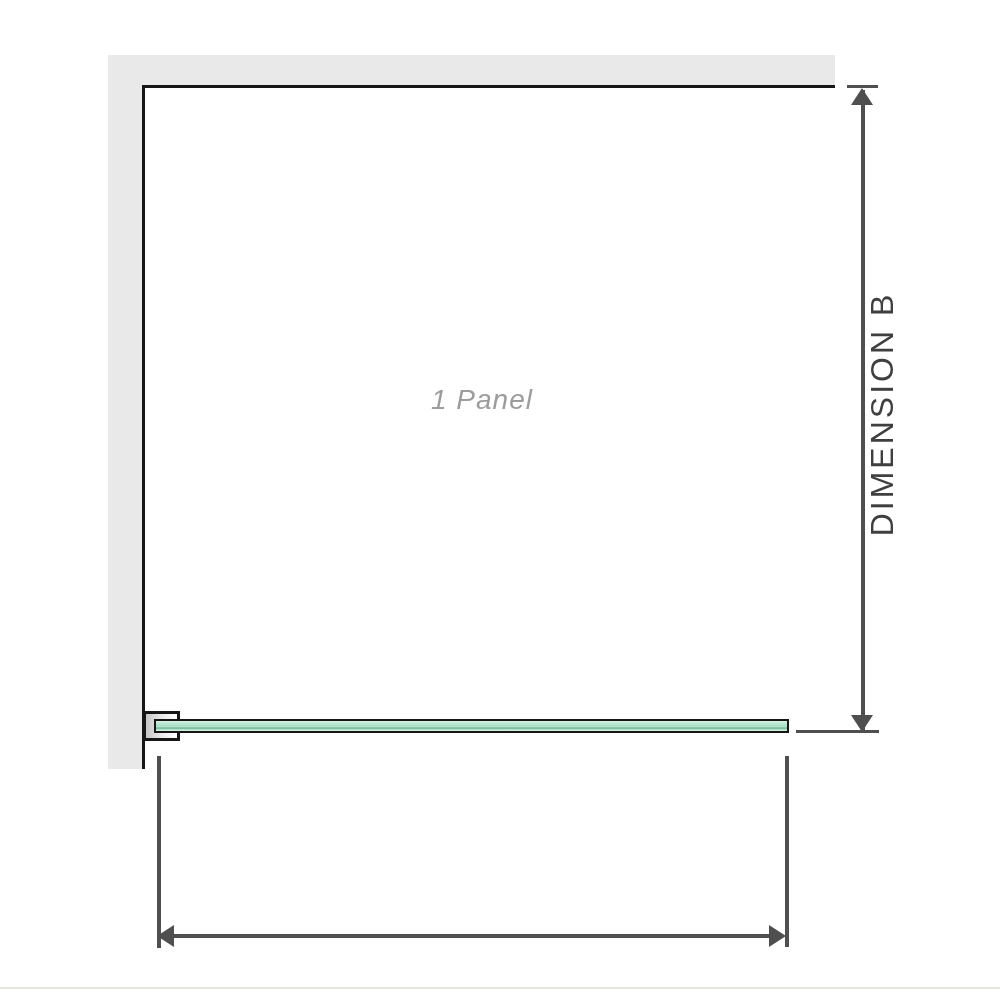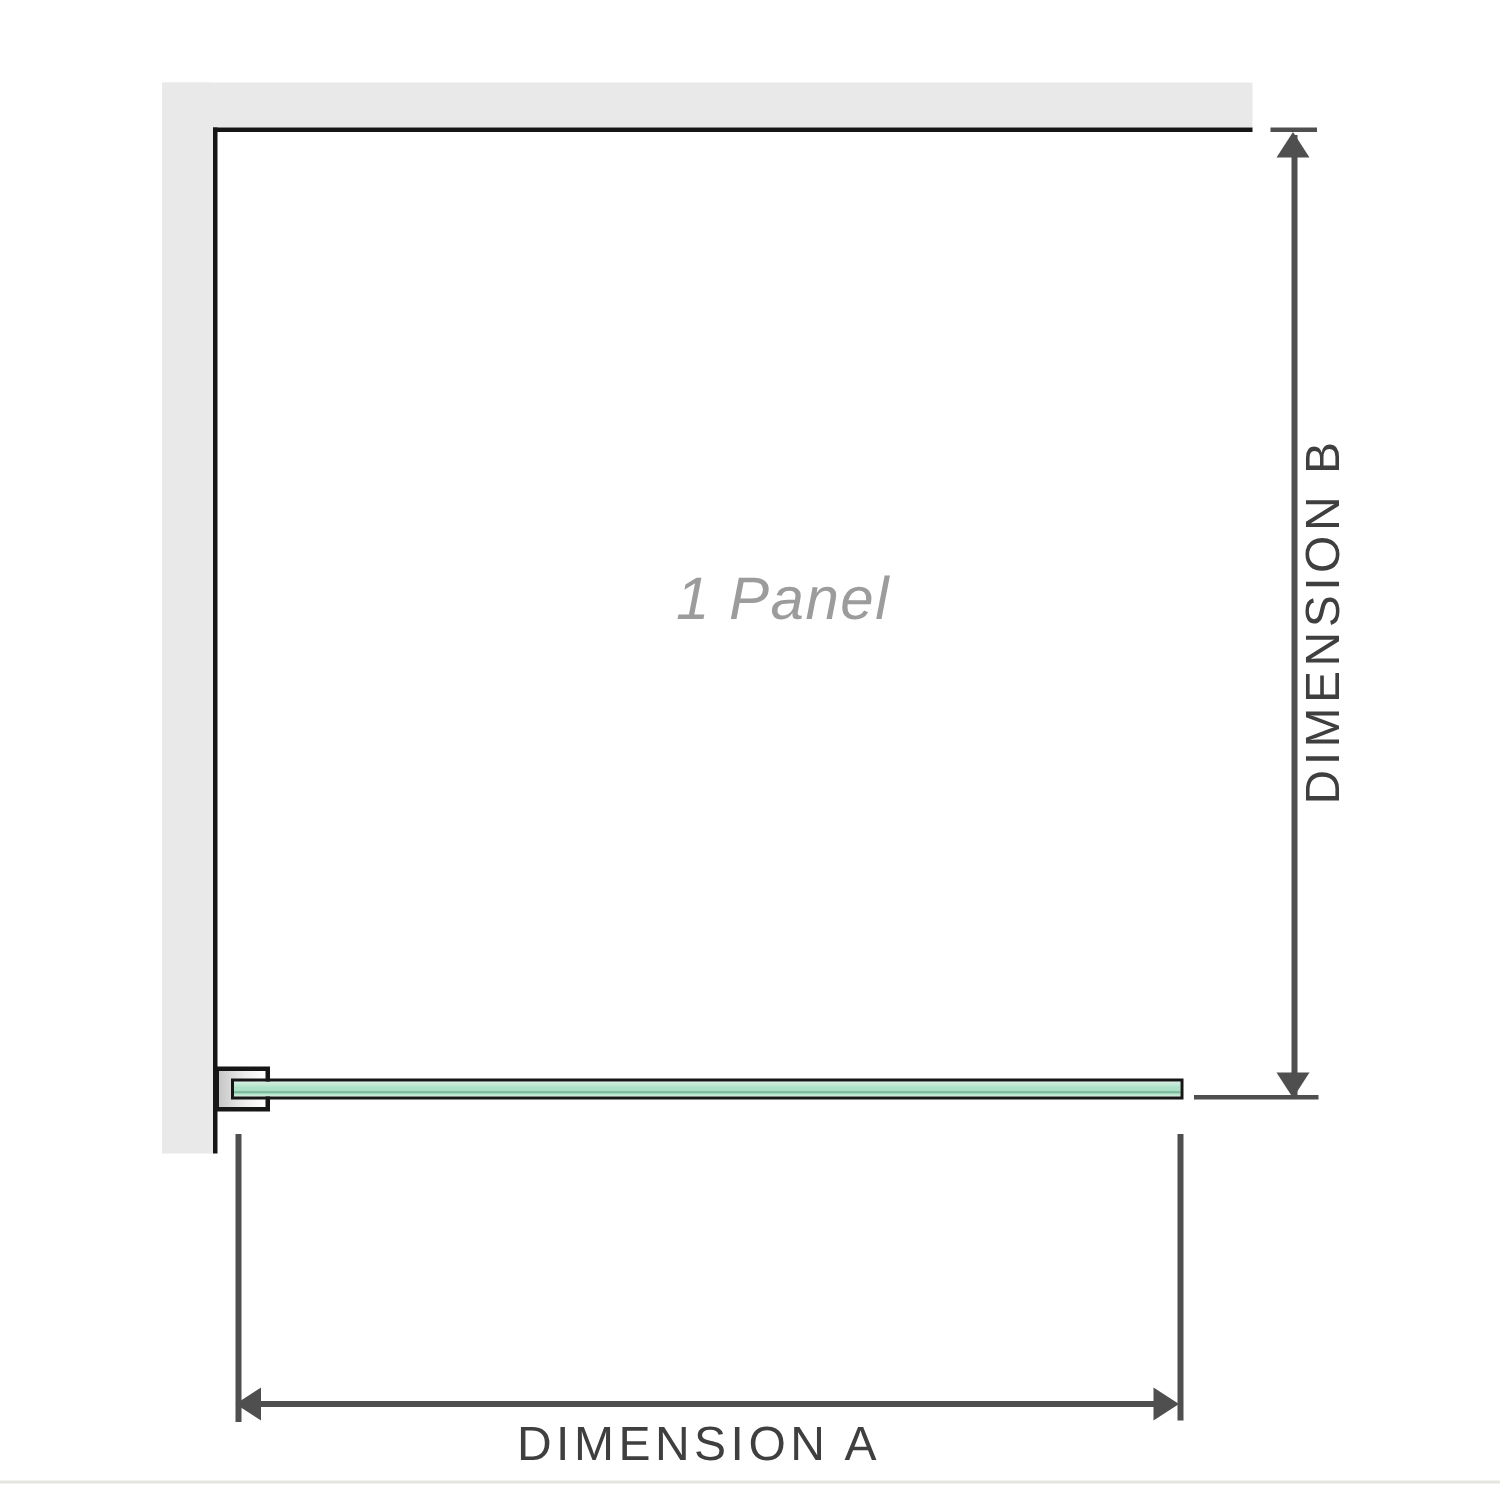--- a/index.html
+++ b/index.html
@@ -94,24 +94,24 @@
   }
   #dima-label {
     left: 466px; top: 963px;
     transform: translate(-50%, -50%);
   }
   #dimb-label {
     left: 882px; top: 414px;
     transform: translate(-50%, -50%) rotate(-90deg);
   }
   #panel-label {
-    left: 522px; top: 400px;
+    left: 482px; top: 400px;
     transform: translate(-50%, -50%);
     color: var(--panel-label-color, #9c9c9c);
-    font-size: 40px;
+    font-size: 28px;
     font-style: italic;
     letter-spacing: 1px;
     white-space: nowrap;
   }
 
   
   #baseline {
     left: 0; top: 987px; width: 1000px; height: 2px;
     background: var(--baseline-color, #e5e5e0);
   }
@@ -137,17 +137,16 @@
   <div class="abs dim" id="dimb-line"></div>
   <div class="abs arrow" id="dimb-arrow-up"></div>
   <div class="abs arrow" id="dimb-arrow-down"></div>
   <div class="abs dim-label" id="dimb-label">DIMENSION B</div>
 
   <div class="abs dim" id="ext-a-left"></div>
   <div class="abs dim" id="ext-a-right"></div>
   <div class="abs dim" id="dima-line"></div>
   <div class="abs arrow" id="dima-arrow-left"></div>
   <div class="abs arrow" id="dima-arrow-right"></div>
-  <div class="abs dim-label" id="dima-label">DIMENSION A</div>
 
   <div class="abs" id="baseline"></div>
 
 </div>
 
 </body></html>

